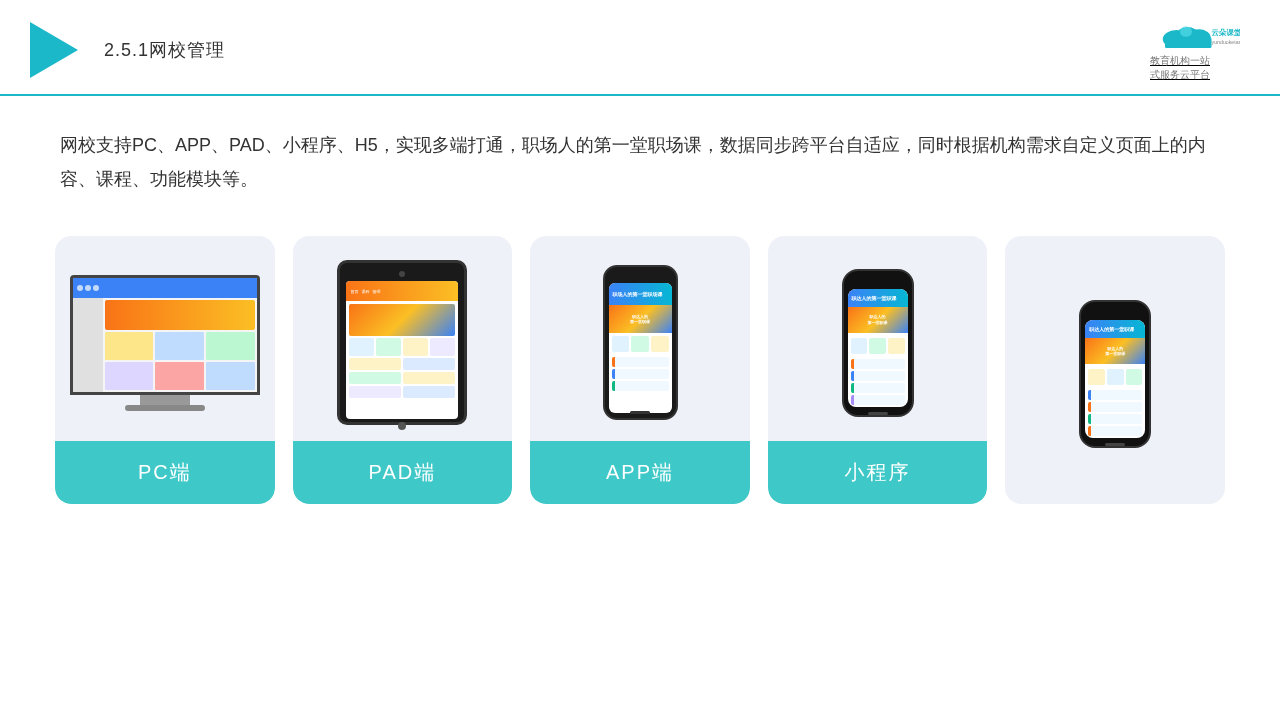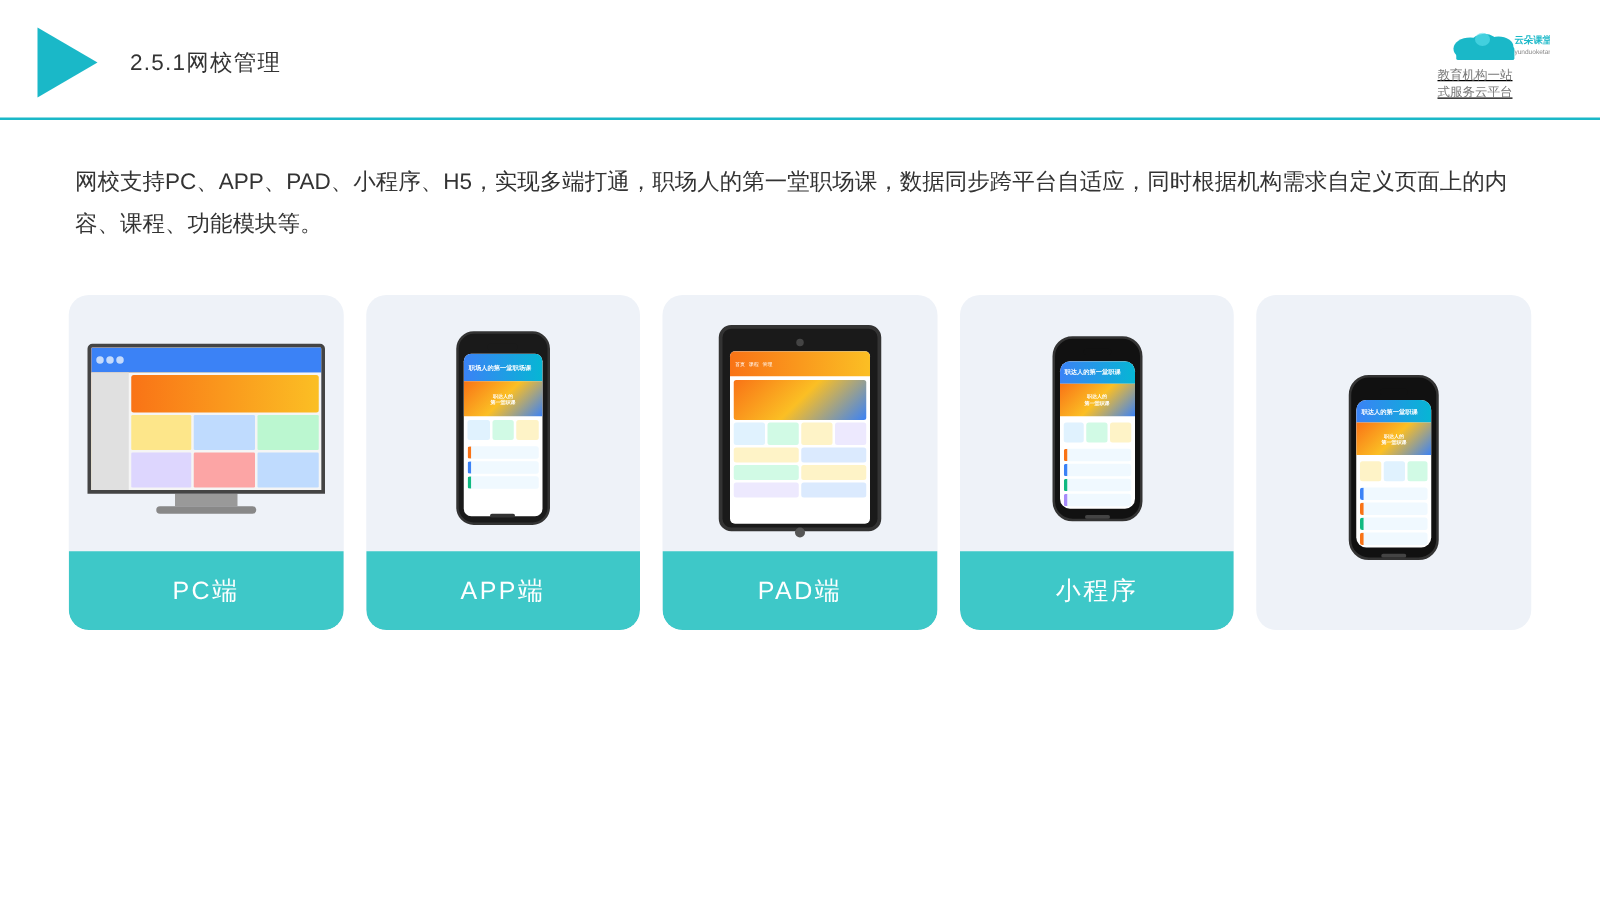--- a/index.html
+++ b/index.html
@@ -452,48 +452,20 @@
         </div>
         <div class="monitor-stand"></div>
         <div class="monitor-base"></div>
       </div>
     </div>
     <div class="card-label">PC端</div>
   </div>
 
   <div class="card" style="background:#eef2f8;">
     <div class="card-image-area">
-      <div class="phone-mockup">
-        <div class="phone-notch"></div>
-        <div class="phone-screen">
-          <div class="phone-header-bar">
-            <span class="phone-header-text">职场人的第一堂职场课</span>
-          </div>
-          <div class="phone-banner">
-            <div class="phone-banner-text">职达人的<br>第一堂职课</div>
-          </div>
-          <div class="phone-content-grid">
-            <div class="phone-grid-item"></div>
-            <div class="phone-grid-item" style="background:#d1fae5;"></div>
-            <div class="phone-grid-item" style="background:#fef3c7;"></div>
-          </div>
-          <div class="phone-card-row">
-            <div class="phone-card"></div>
-            <div class="phone-card" style="border-color:#3b82f6;"></div>
-            <div class="phone-card" style="border-color:#10b981;"></div>
-          </div>
-        </div>
-        <div class="phone-bottom"></div>
-      </div>
-    </div>
-    <div class="card-label">APP端</div>
-  </div>
-
-  <div class="card" style="background:#eef2f8;">
-    <div class="card-image-area">
       <div class="tablet-mockup">
         <div class="tablet-camera"></div>
         <div class="tablet-screen">
           <div class="tablet-header">
             <span class="tablet-nav-item">首页</span>
             <span class="tablet-nav-item">课程</span>
             <span class="tablet-nav-item">管理</span>
           </div>
           <div class="tablet-content">
             <div class="tablet-banner"></div>
@@ -518,20 +490,48 @@
           </div>
         </div>
         <div class="tablet-home"></div>
       </div>
     </div>
     <div class="card-label">PAD端</div>
   </div>
 
   <div class="card" style="background:#eef2f8;">
     <div class="card-image-area">
+      <div class="phone-mockup">
+        <div class="phone-notch"></div>
+        <div class="phone-screen">
+          <div class="phone-header-bar">
+            <span class="phone-header-text">职场人的第一堂职场课</span>
+          </div>
+          <div class="phone-banner">
+            <div class="phone-banner-text">职达人的<br>第一堂职课</div>
+          </div>
+          <div class="phone-content-grid">
+            <div class="phone-grid-item"></div>
+            <div class="phone-grid-item" style="background:#d1fae5;"></div>
+            <div class="phone-grid-item" style="background:#fef3c7;"></div>
+          </div>
+          <div class="phone-card-row">
+            <div class="phone-card"></div>
+            <div class="phone-card" style="border-color:#3b82f6;"></div>
+            <div class="phone-card" style="border-color:#10b981;"></div>
+          </div>
+        </div>
+        <div class="phone-bottom"></div>
+      </div>
+    </div>
+    <div class="card-label">APP端</div>
+  </div>
+
+  <div class="card" style="background:#eef2f8;">
+    <div class="card-image-area">
       <div class="phone-mini">
         <div class="phone-mini-notch-area">
           <div class="phone-mini-notch"></div>
         </div>
         <div class="phone-mini-screen">
           <div class="phone-header-bar" style="height:18px;">
             <span class="phone-header-text">职达人的第一堂职课</span>
           </div>
           <div class="phone-banner" style="height:26px;">
             <div class="phone-banner-text">职达人的<br>第一堂职课</div>

